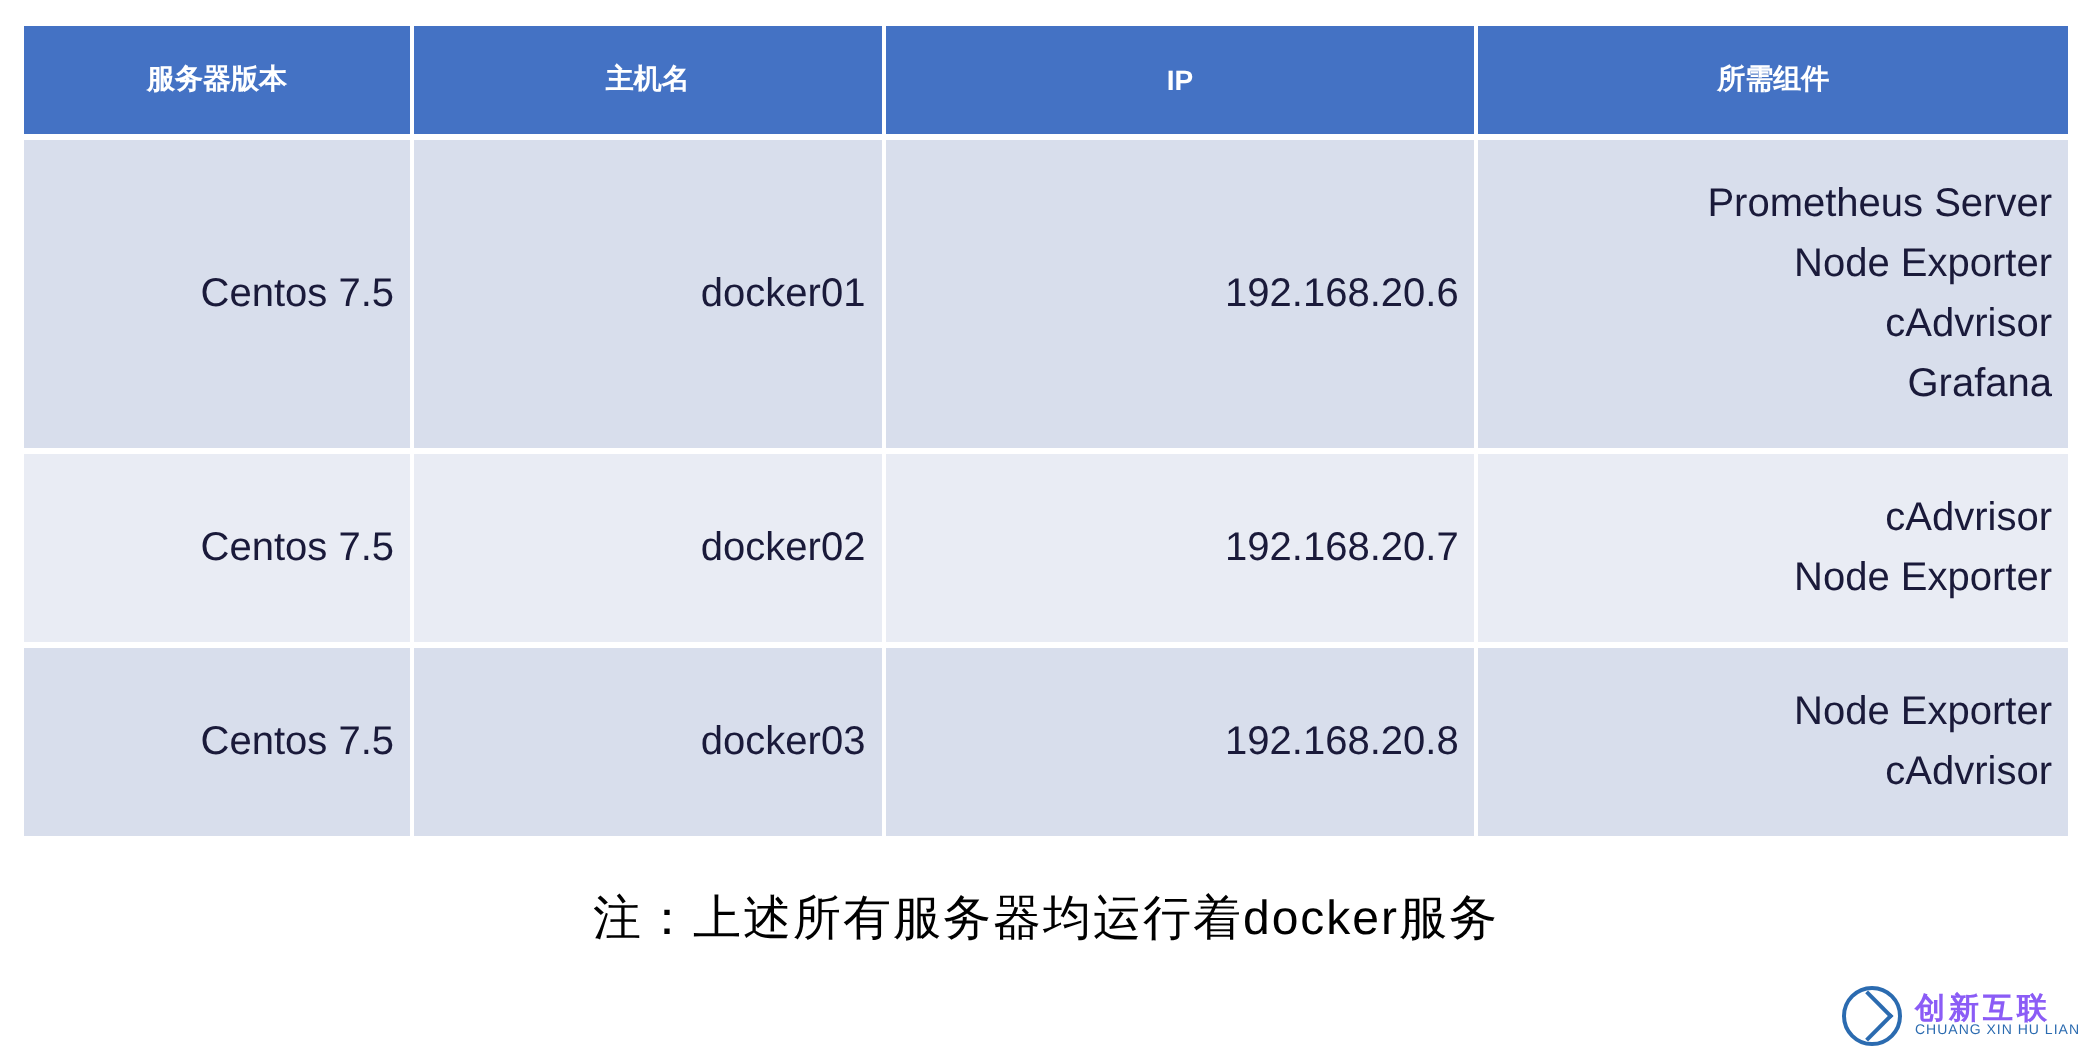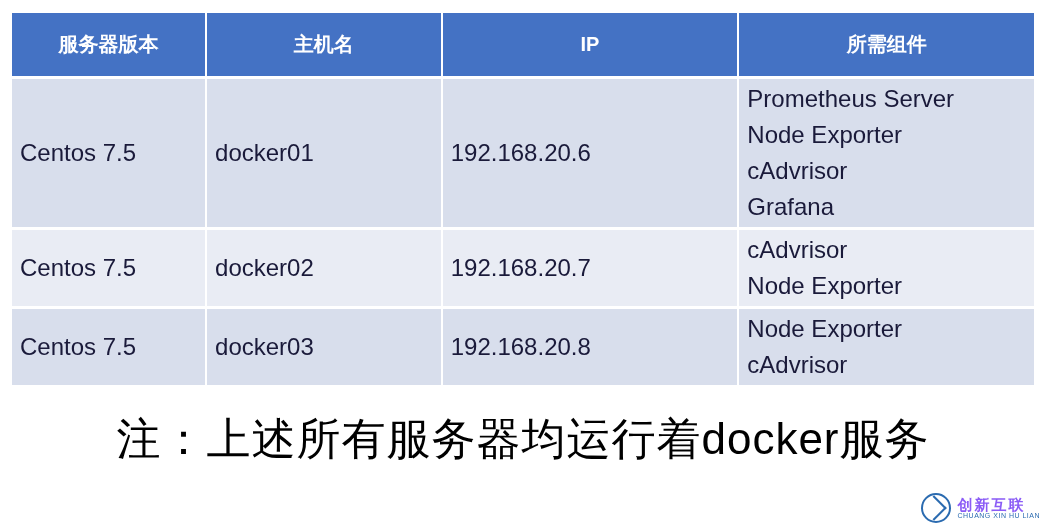--- a/index.html
+++ b/index.html
@@ -20,43 +20,43 @@
     }
     table {
       width: 100%;
       border-collapse: separate;
       border-spacing: 2px 3px;
       background: #ffffff;
     }
     thead th {
       background: #4472c4;
       color: #ffffff;
-      font-size: 20px;
+      font-size: 14px;
       font-weight: bold;
       text-align: center;
       padding: 18px 20px;
     }
     tbody td {
       background: #d8deec;
       color: #1a1a3a;
-      font-size: 24px;
-      text-align: left;
-      padding: 2px 8px;
+      font-size: 20px;
+      text-align: right;
+      padding: 17px 8px;
       vertical-align: middle;
     }
     tbody tr:nth-child(2) td {
       background: #e9ecf4;
     }
     .multi-line {
       line-height: 1.5;
     }
     .footer-note {
       width: 100%;
       text-align: center;
-      font-size: 44px;
+      font-size: 24px;
       color: #000000;
       padding: 22px 0 18px;
       letter-spacing: 1px;
     }
     
     col.col1 { width: 19%; }
     col.col2 { width: 23%; }
     col.col3 { width: 29%; }
     col.col4 { width: 29%; }
     .watermark {

